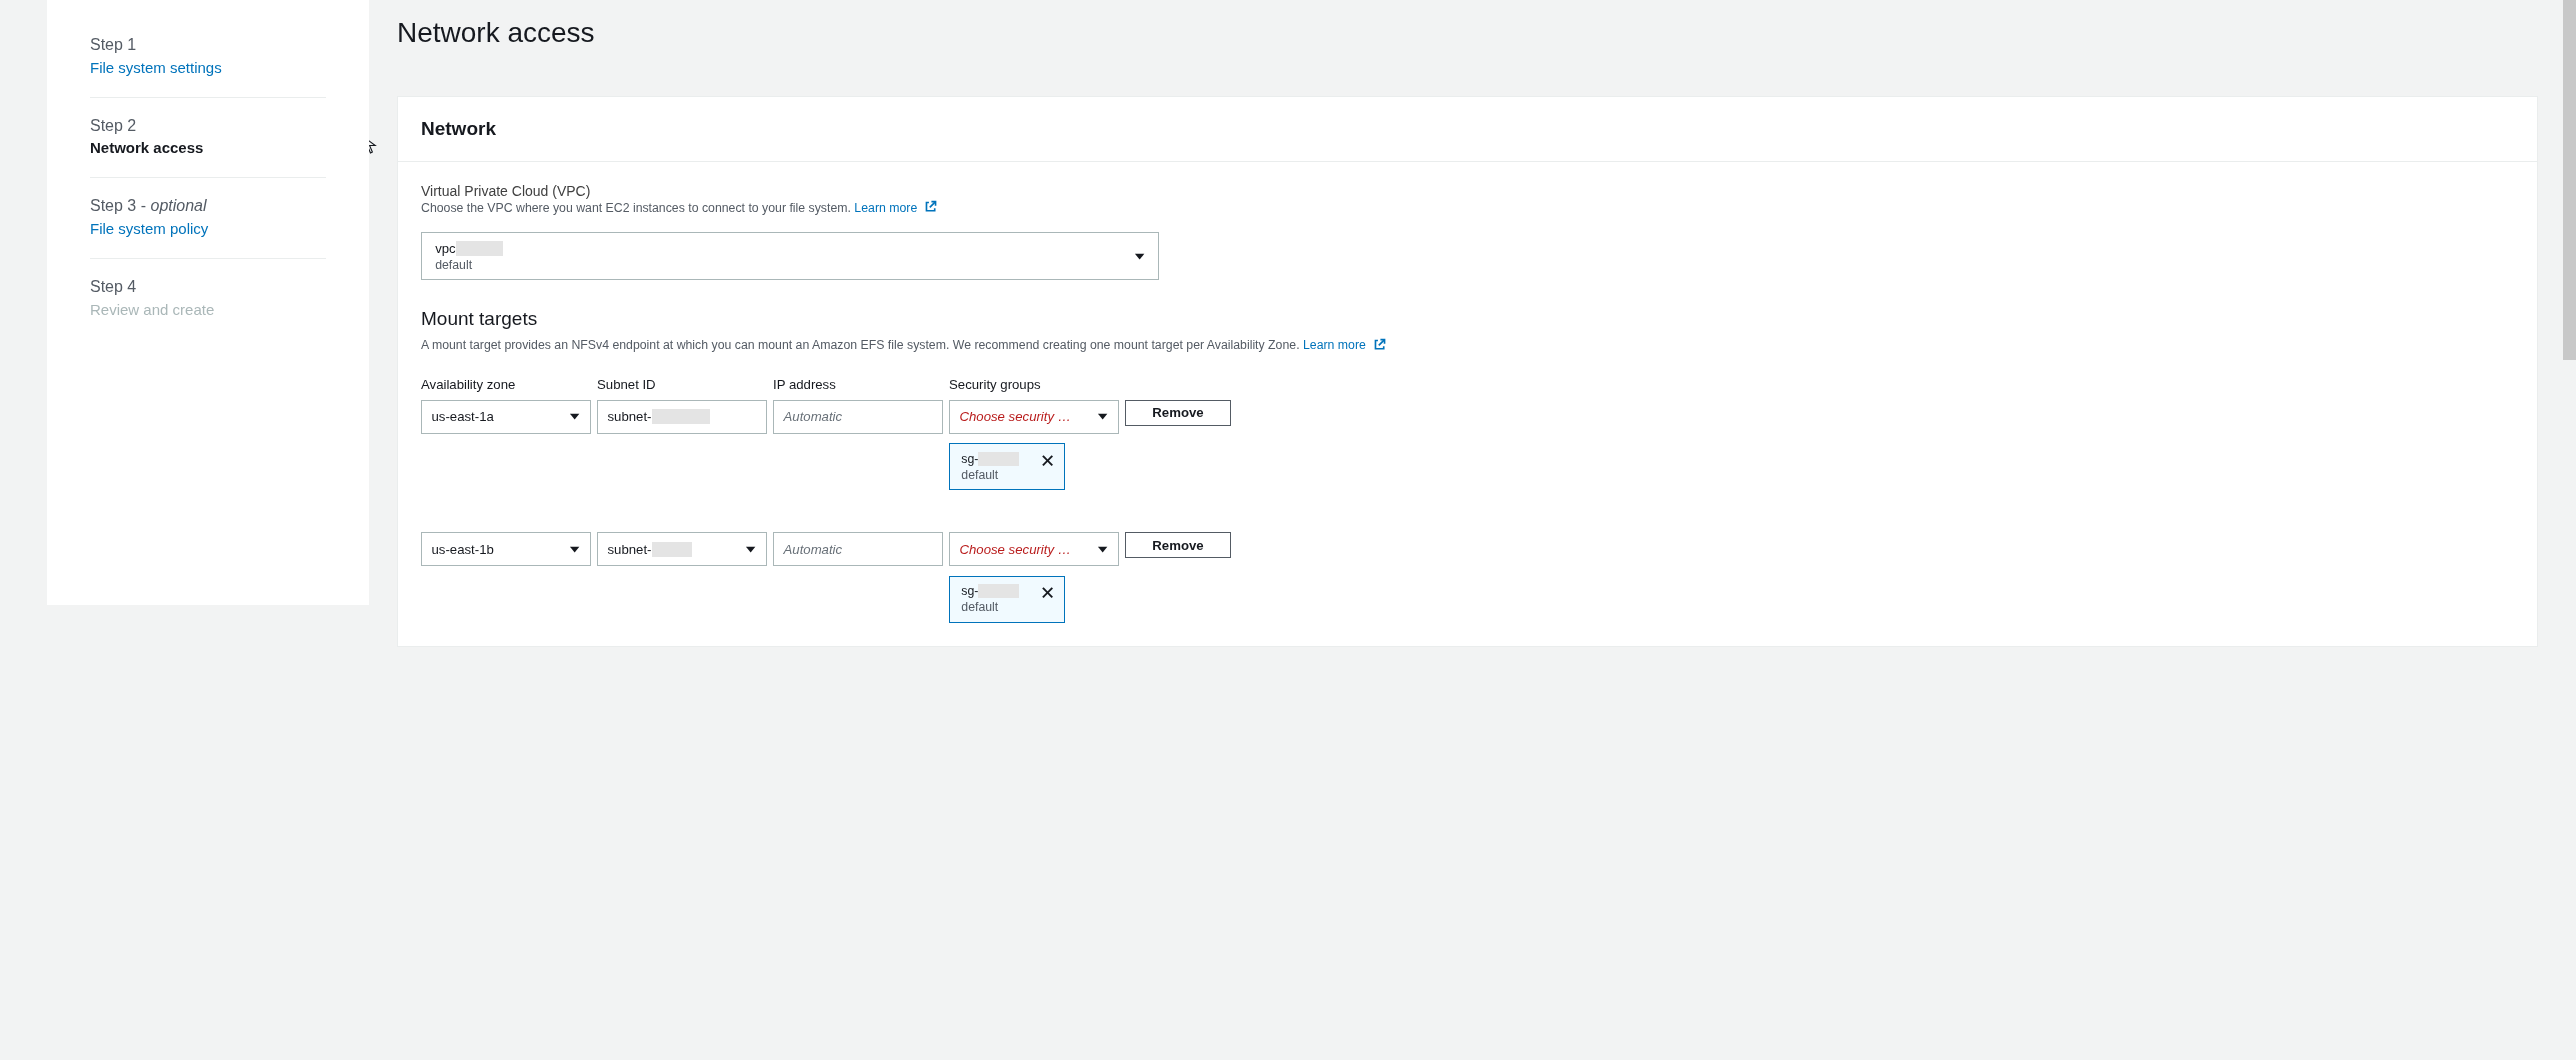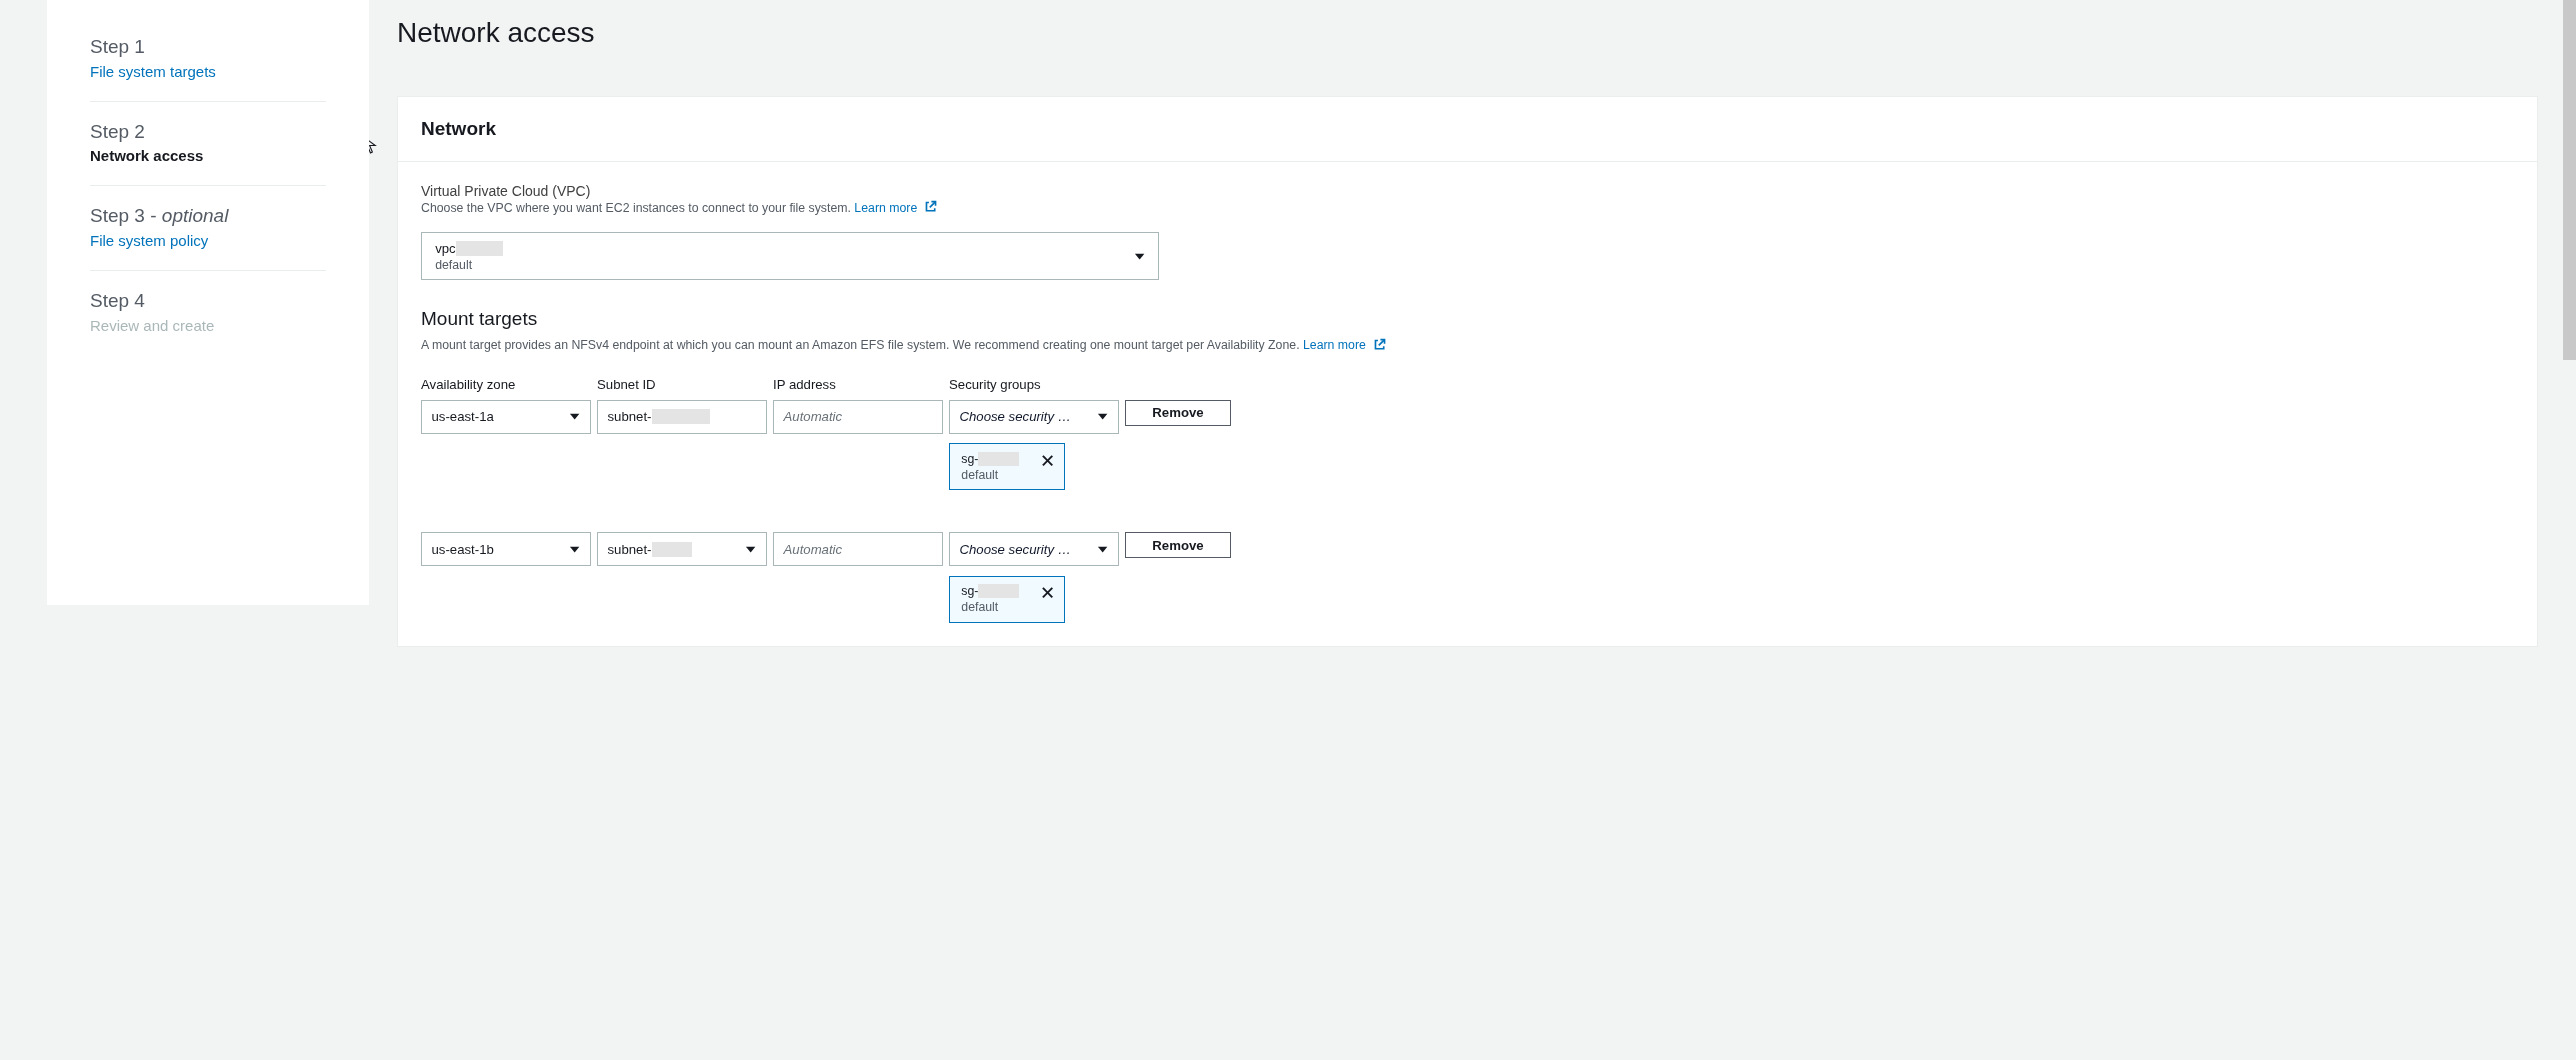--- a/index.html
+++ b/index.html
@@ -19,21 +19,21 @@
   }
   .sidebar {
     width: 322px;
     flex: 0 0 322px;
     background: #ffffff;
     padding: 17px 43px 28px 43px;
     min-height: 605px;
   }
   .step { padding: 19px 0 21px 0; border-bottom: 0.9px solid #eaeded; }
   .step:last-child { border-bottom: none; }
-  .step-number { font-size: 19px; color: #545b64; margin-bottom: 4.7px; }
+  .step-number { font-size: 16px; color: #545b64; margin-bottom: 4.7px; }
   .step-number .optional { font-style: italic; }
   .step-title { font-size: 15px; color: #545b64; }
   .step-title.link { color: #0073bb; cursor: pointer; }
   .step-title.active { color: #16191f; font-weight: 700; }
   .step-title.disabled { color: #aab7b8; }
 
   .content {
     flex: 1;
     padding: 0 38px 38px 28px;
     overflow: auto;
@@ -116,21 +116,21 @@
     display: flex;
     align-items: center;
     padding: 0 9.5px;
     font-size: 13.2px;
     background:#fff;
     cursor: pointer;
   }
   .select-box { justify-content: space-between; }
   .text-input { cursor: text; }
   .text-input.placeholder { color:#687078; font-style: italic; }
-  .select-placeholder { color:#0f172a; font-style: italic; overflow:hidden; text-overflow:ellipsis; white-space:nowrap; margin-right:5.7px; }
+  .select-placeholder { color:#b91c1c; font-style: italic; overflow:hidden; text-overflow:ellipsis; white-space:nowrap; margin-right:5.7px; }
   .sg-chip {
     border: 0.9px solid #0073bb;
     background: #f1faff;
     padding: 7.6px 34px 7.6px 11.3px;
     position: relative;
     margin-top: 9.5px;
     width: 116px;
   }
   .sg-chip .sg-id { font-size:12.3px; color:#16191f; }
   .sg-chip .sg-sub{ font-size:12.3px; color:#545b64; margin-top:1.9px; }
@@ -178,21 +178,21 @@
   .right-track::before { content:""; position:absolute; right:0; top:0; width:13.2px; height:34%; background:#c8c8c8; }
 </style>
 </head>
 <body>
 
 <div class="page">
 
   <aside class="sidebar">
     <div class="step">
       <div class="step-number">Step 1</div>
-      <div class="step-title link">File system targets</div>
+      <div class="step-title link">File system settings</div>
     </div>
     <div class="step">
       <div class="step-number">Step 2</div>
       <div class="step-title active">Network access</div>
     </div>
     <div class="step">
       <div class="step-number">
         <span>Step 3</span> - <span class="optional">optional</span>
       </div>
       <div class="step-title link">File system policy</div>

